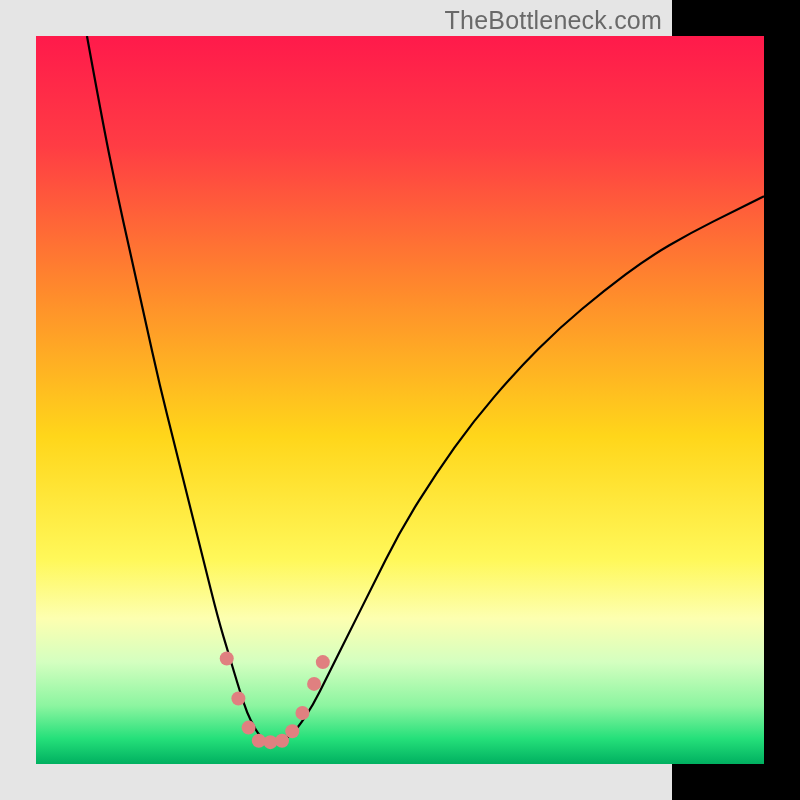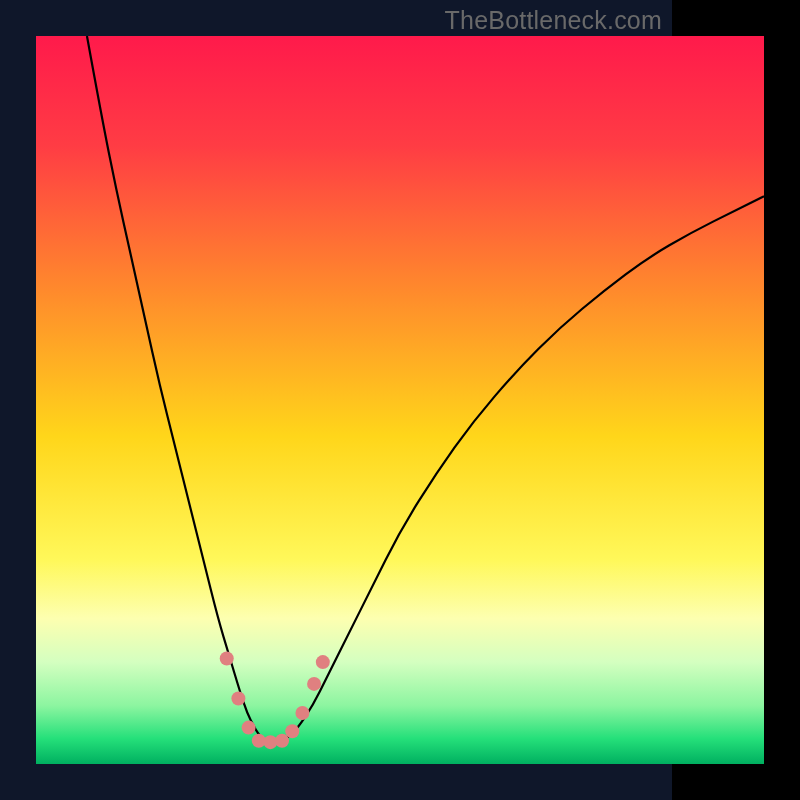--- a/index.html
+++ b/index.html
@@ -10,21 +10,21 @@
     background: #000;
     overflow: hidden;
     font-family: Arial, Helvetica, sans-serif;
   }
   .frame {
     position: absolute;
     top: 0;
     left: 0;
     width: 672px;
     height: 800px;
-    background: #0f172a;
+    background: #e5e5e5;
   }
   .plot-area {
     position: absolute;
     top: 36px;
     left: 36px;
     width: 728px;
     height: 728px;
   }
   .watermark {
     position: absolute;

